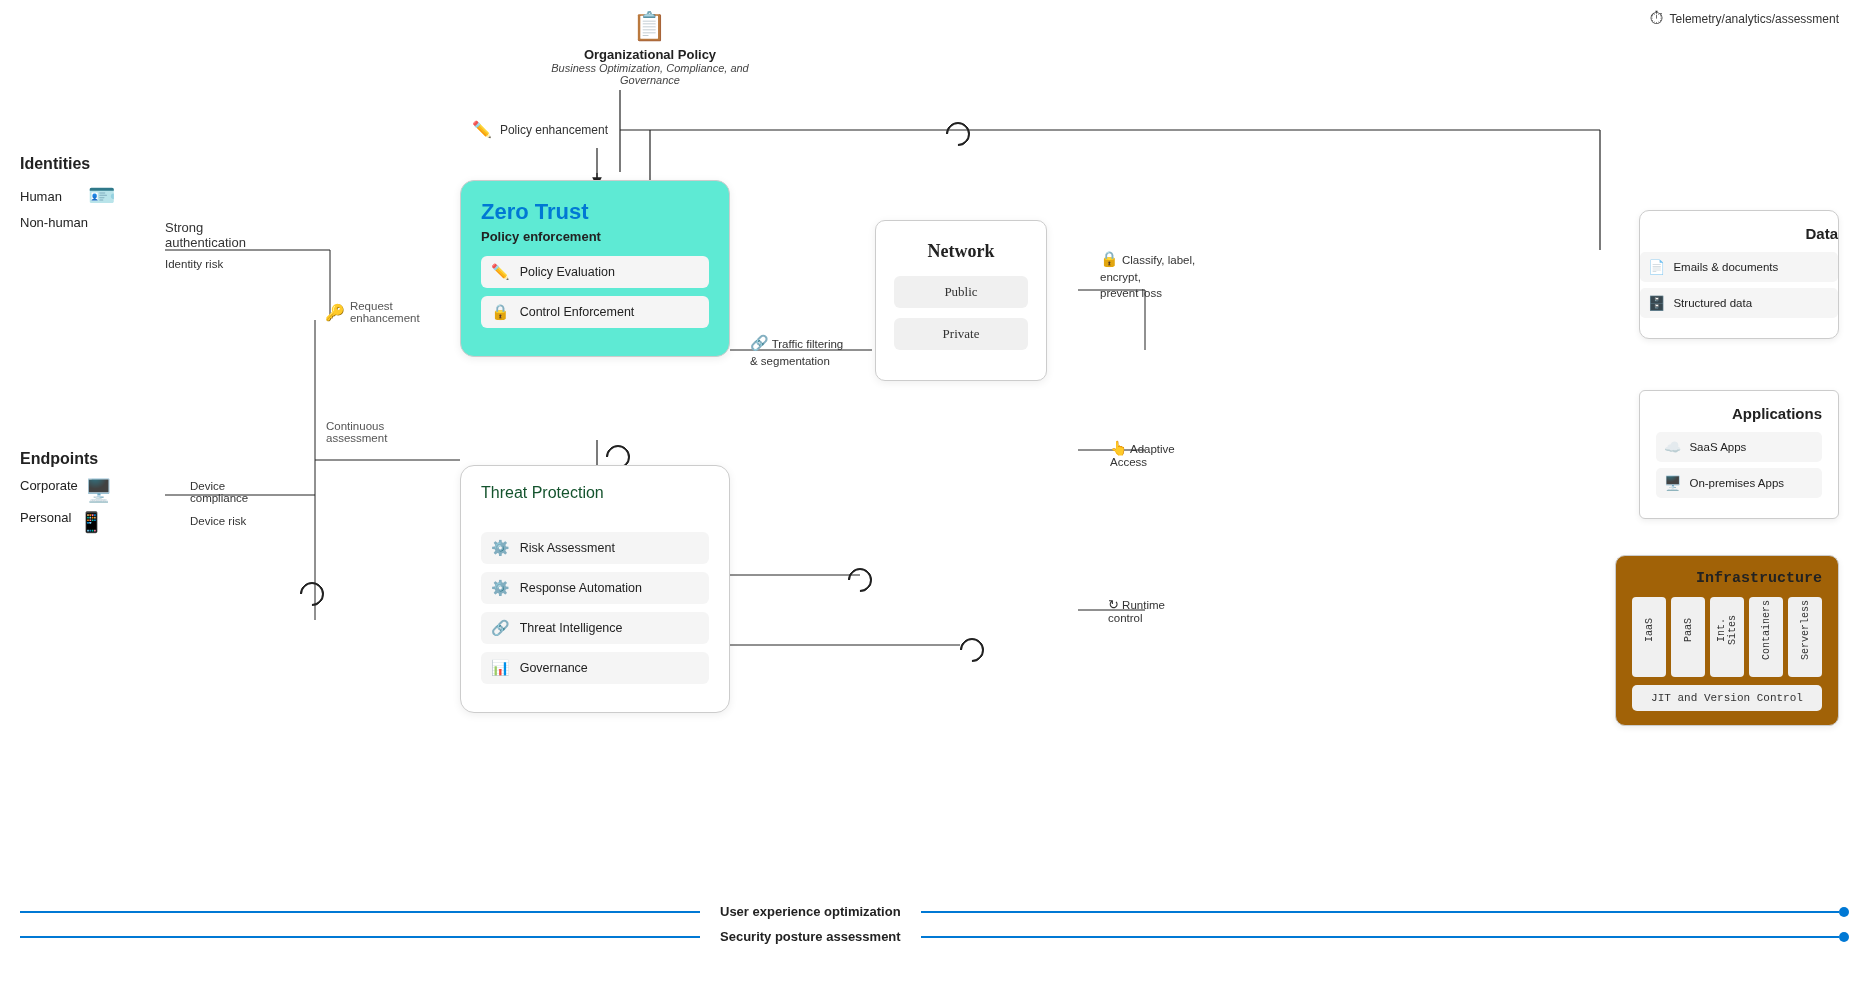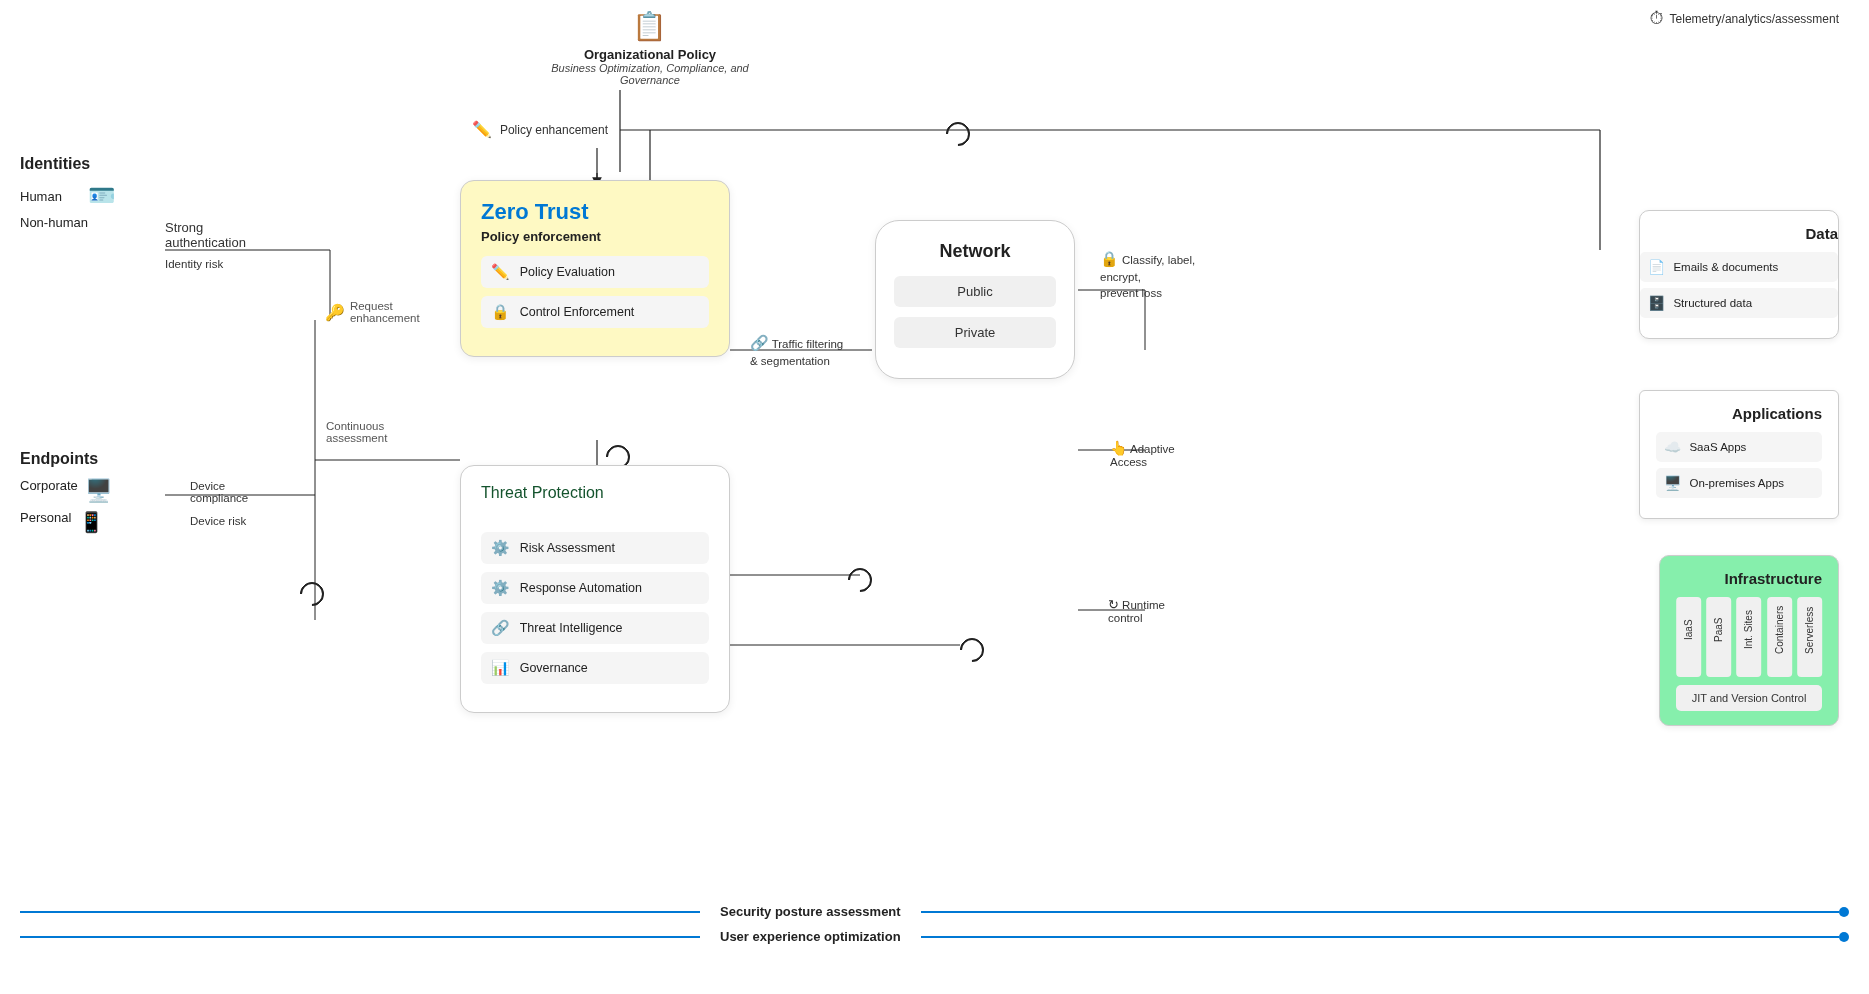--- a/index.html
+++ b/index.html
@@ -66,21 +66,21 @@
       font-size: 12px;
       color: #333;
     }
 
     
     .zero-trust-box {
       position: absolute;
       top: 180px;
       left: 460px;
       width: 270px;
-      background: #fef9c3;
+      background: #5eead4;
       border: 1.5px solid #ccc;
       border-radius: 14px;
       padding: 18px 20px 20px 20px;
       box-shadow: 0 2px 8px rgba(0,0,0,0.07);
     }
     .zero-trust-title {
       color: #0078d4;
       font-size: 22px;
       font-weight: 700;
       margin-bottom: 4px;
@@ -137,27 +137,28 @@
     .tp-item-icon {
       font-size: 15px;
       color: #444;
     }
 
     
     .network-box {
       position: absolute;
       top: 220px;
       left: 875px;
-      width: 200px;
+      width: 172px;
       background: #fff;
       border: 1.5px solid #ccc;
-      border-radius: 24px;
+      border-radius: 10px;
       padding: 20px 18px;
       box-shadow: 0 2px 8px rgba(0,0,0,0.07);
       text-align: center;
+      font-family: Liberation Serif, serif;
     }
     .network-title {
       font-weight: 700;
       font-size: 18px;
       margin-bottom: 14px;
       color: #222;
     }
     .network-item {
       background: #f0f0f0;
       border-radius: 6px;
@@ -240,26 +241,27 @@
       border-radius: 6px;
       padding: 14px 16px;
       box-shadow: 0 2px 6px rgba(0,0,0,0.07);
     }
 
     
     .infrastructure-panel {
       position: absolute;
       top: 555px;
       right: 30px;
-      width: 180px;
-      background: #86efac;
+      width: 224px;
+      background: #a16207;
       border: 1.5px solid #ccc;
       border-radius: 10px;
       padding: 14px 16px;
       box-shadow: 0 2px 6px rgba(0,0,0,0.07);
+      font-family: Liberation Mono, monospace;
     }
     .infra-columns {
       display: flex;
       gap: 5px;
       margin-top: 6px;
     }
     .infra-col {
       background: #f0f0f0;
       border-radius: 4px;
       padding: 20px 5px 6px 5px;
@@ -621,25 +623,25 @@
       <div class="infra-col">Int. Sites</div>
       <div class="infra-col">Containers</div>
       <div class="infra-col">Serverless</div>
     </div>
     <div class="jit-bar">JIT and Version Control</div>
   </div>
 
   <div class="bottom-bars">
     <div class="bar-row">
       <div class="bar-line" style="max-width:680px;"></div>
+      <div class="bar-label">User experience optimization</div>
+      <div class="bar-line"></div>
+      <div class="bar-dot"></div>
+    </div>
+    <div class="bar-row">
+      <div class="bar-line" style="max-width:680px;"></div>
       <div class="bar-label">Security posture assessment</div>
       <div class="bar-line"></div>
       <div class="bar-dot"></div>
     </div>
-    <div class="bar-row">
-      <div class="bar-line" style="max-width:680px;"></div>
-      <div class="bar-label">User experience optimization</div>
-      <div class="bar-line"></div>
-      <div class="bar-dot"></div>
-    </div>
   </div>
 
 </div>
 
 </body></html>

